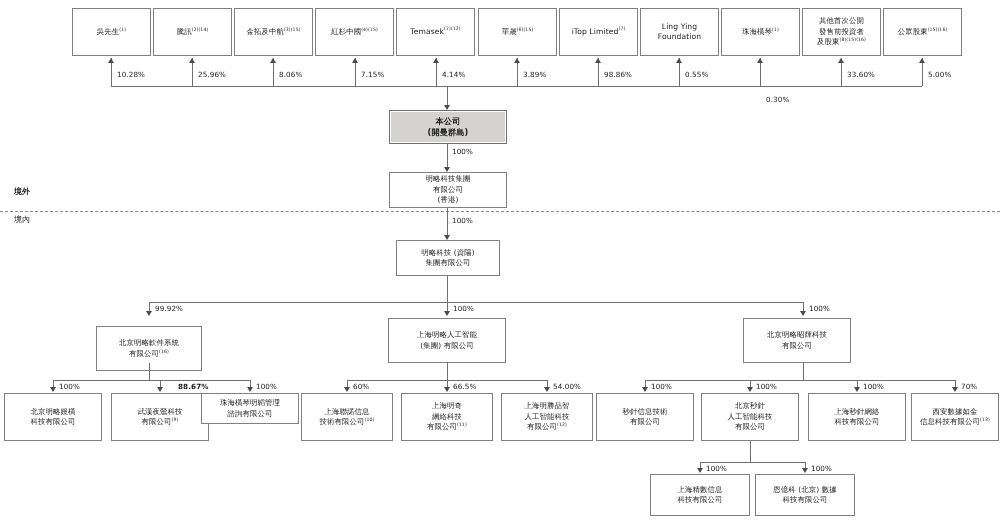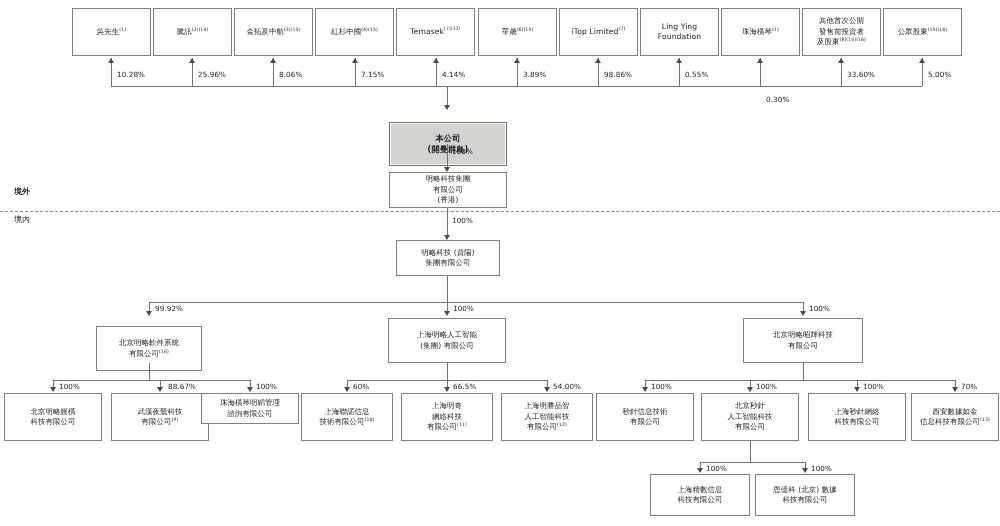--- a/index.html
+++ b/index.html
@@ -164,21 +164,21 @@
         <span class="txt"><span>公眾股東</span><sup>(15)(16)</sup></span>
       </div>
       <div class="vline" style="left:922px; top:58px; height:28px;"></div>
       <div class="arr-up" style="left:919px; top:58px;"></div>
       <div class="pct" style="left:928px; top:70px;">5.00%</div>
       <div class="hline" style="left:111px; top:86px; width:811px;"></div>
       <div class="vline" style="left:447px; top:86px; height:22px;"></div>
       <div class="arr-down" style="left:444px; top:105px;"></div>
     </div>
 
-  <div class="box company" style="left:389px; top:122px; width:118px; height:44px;">
+  <div class="box company" style="left:389px; top:110px; width:118px; height:34px;">
     <span class="txt">
       <span>本公司</span><br>
       <span>(開曼群島)</span>
     </span>
   </div>
 
   <div class="vline" style="left:447px; top:144px; height:25px;"></div>
   <div class="arr-down" style="left:444px; top:167px;"></div>
   <div class="pct" style="left:452px; top:147px;">100%</div>
 
@@ -214,42 +214,42 @@
       </div>
       <div class="vline" style="left:149px; top:302px; height:12px;"></div>
       <div class="arr-down" style="left:146px; top:311px;"></div>
       <div class="pct" style="left:155px; top:304px;">99.92%</div>
       <div class="box" style="left:388px; top:318px; width:118px; height:45px;">
         <span class="txt"><span>上海明略人工智能</span><br><span>(集團) 有限公司</span></span>
       </div>
       <div class="vline" style="left:447px; top:302px; height:12px;"></div>
       <div class="arr-down" style="left:444px; top:311px;"></div>
       <div class="pct" style="left:453px; top:304px;">100%</div>
-      <div class="box" style="left:743px; top:318px; width:120px; height:45px;">
+      <div class="box" style="left:743px; top:318px; width:108px; height:45px;">
         <span class="txt"><span>北京明略昭輝科技</span><br><span>有限公司</span></span>
       </div>
       <div class="vline" style="left:803px; top:302px; height:12px;"></div>
       <div class="arr-down" style="left:800px; top:311px;"></div>
       <div class="pct" style="left:809px; top:304px;">100%</div>
     </div>
   <div id="level5-row">
       <div class="vline" style="left:149px; top:363px; height:17px;"></div>
       <div class="hline" style="left:53px; top:380px; width:197px;"></div>
       <div class="box" style="left:4px; top:393px; width:98px; height:48px;">
         <span class="txt"><span>北京明略嫚橫</span><br><span>科技有限公司</span></span>
       </div>
       <div class="vline" style="left:53px; top:380px; height:9px;"></div>
       <div class="arr-down" style="left:50px; top:387px;"></div>
       <div class="pct" style="left:59px; top:382px;">100%</div>
       <div class="box" style="left:111px; top:393px; width:98px; height:48px;">
         <span class="txt"><span>武漢夜鶯科技</span><br><span>有限公司</span><sup>(9)</sup></span>
       </div>
       <div class="vline" style="left:160px; top:380px; height:9px;"></div>
       <div class="arr-down" style="left:157px; top:387px;"></div>
-      <div class="pct" style="left:168px; top:382px;">88.67%</div>
+      <div class="pct" style="left:178px; top:382px;font-weight:bold;">88.67%</div>
       <div class="box" style="left:201px; top:393px; width:98px; height:31px;">
         <span class="txt"><span>珠海橫琴明韜管理</span><br><span>諮詢有限公司</span></span>
       </div>
       <div class="vline" style="left:250px; top:380px; height:9px;"></div>
       <div class="arr-down" style="left:247px; top:387px;"></div>
       <div class="pct" style="left:256px; top:382px;">100%</div>
       <div class="vline" style="left:447px; top:363px; height:17px;"></div>
       <div class="hline" style="left:347px; top:380px; width:200px;"></div>
       <div class="box" style="left:301px; top:393px; width:92px; height:48px;">
         <span class="txt"><span>上海聯諾信息</span><br><span>技術有限公司</span><sup>(10)</sup></span>

